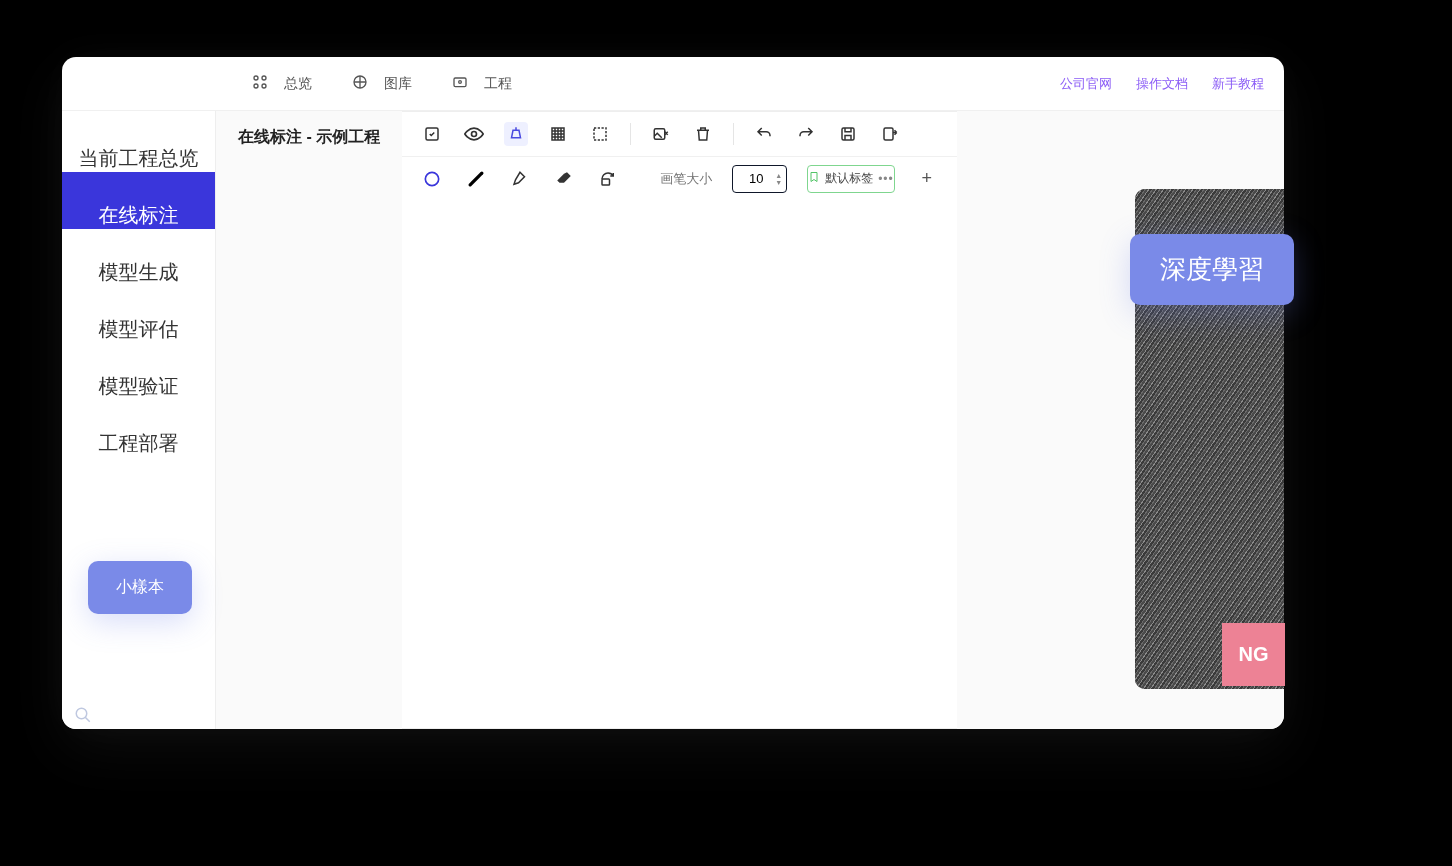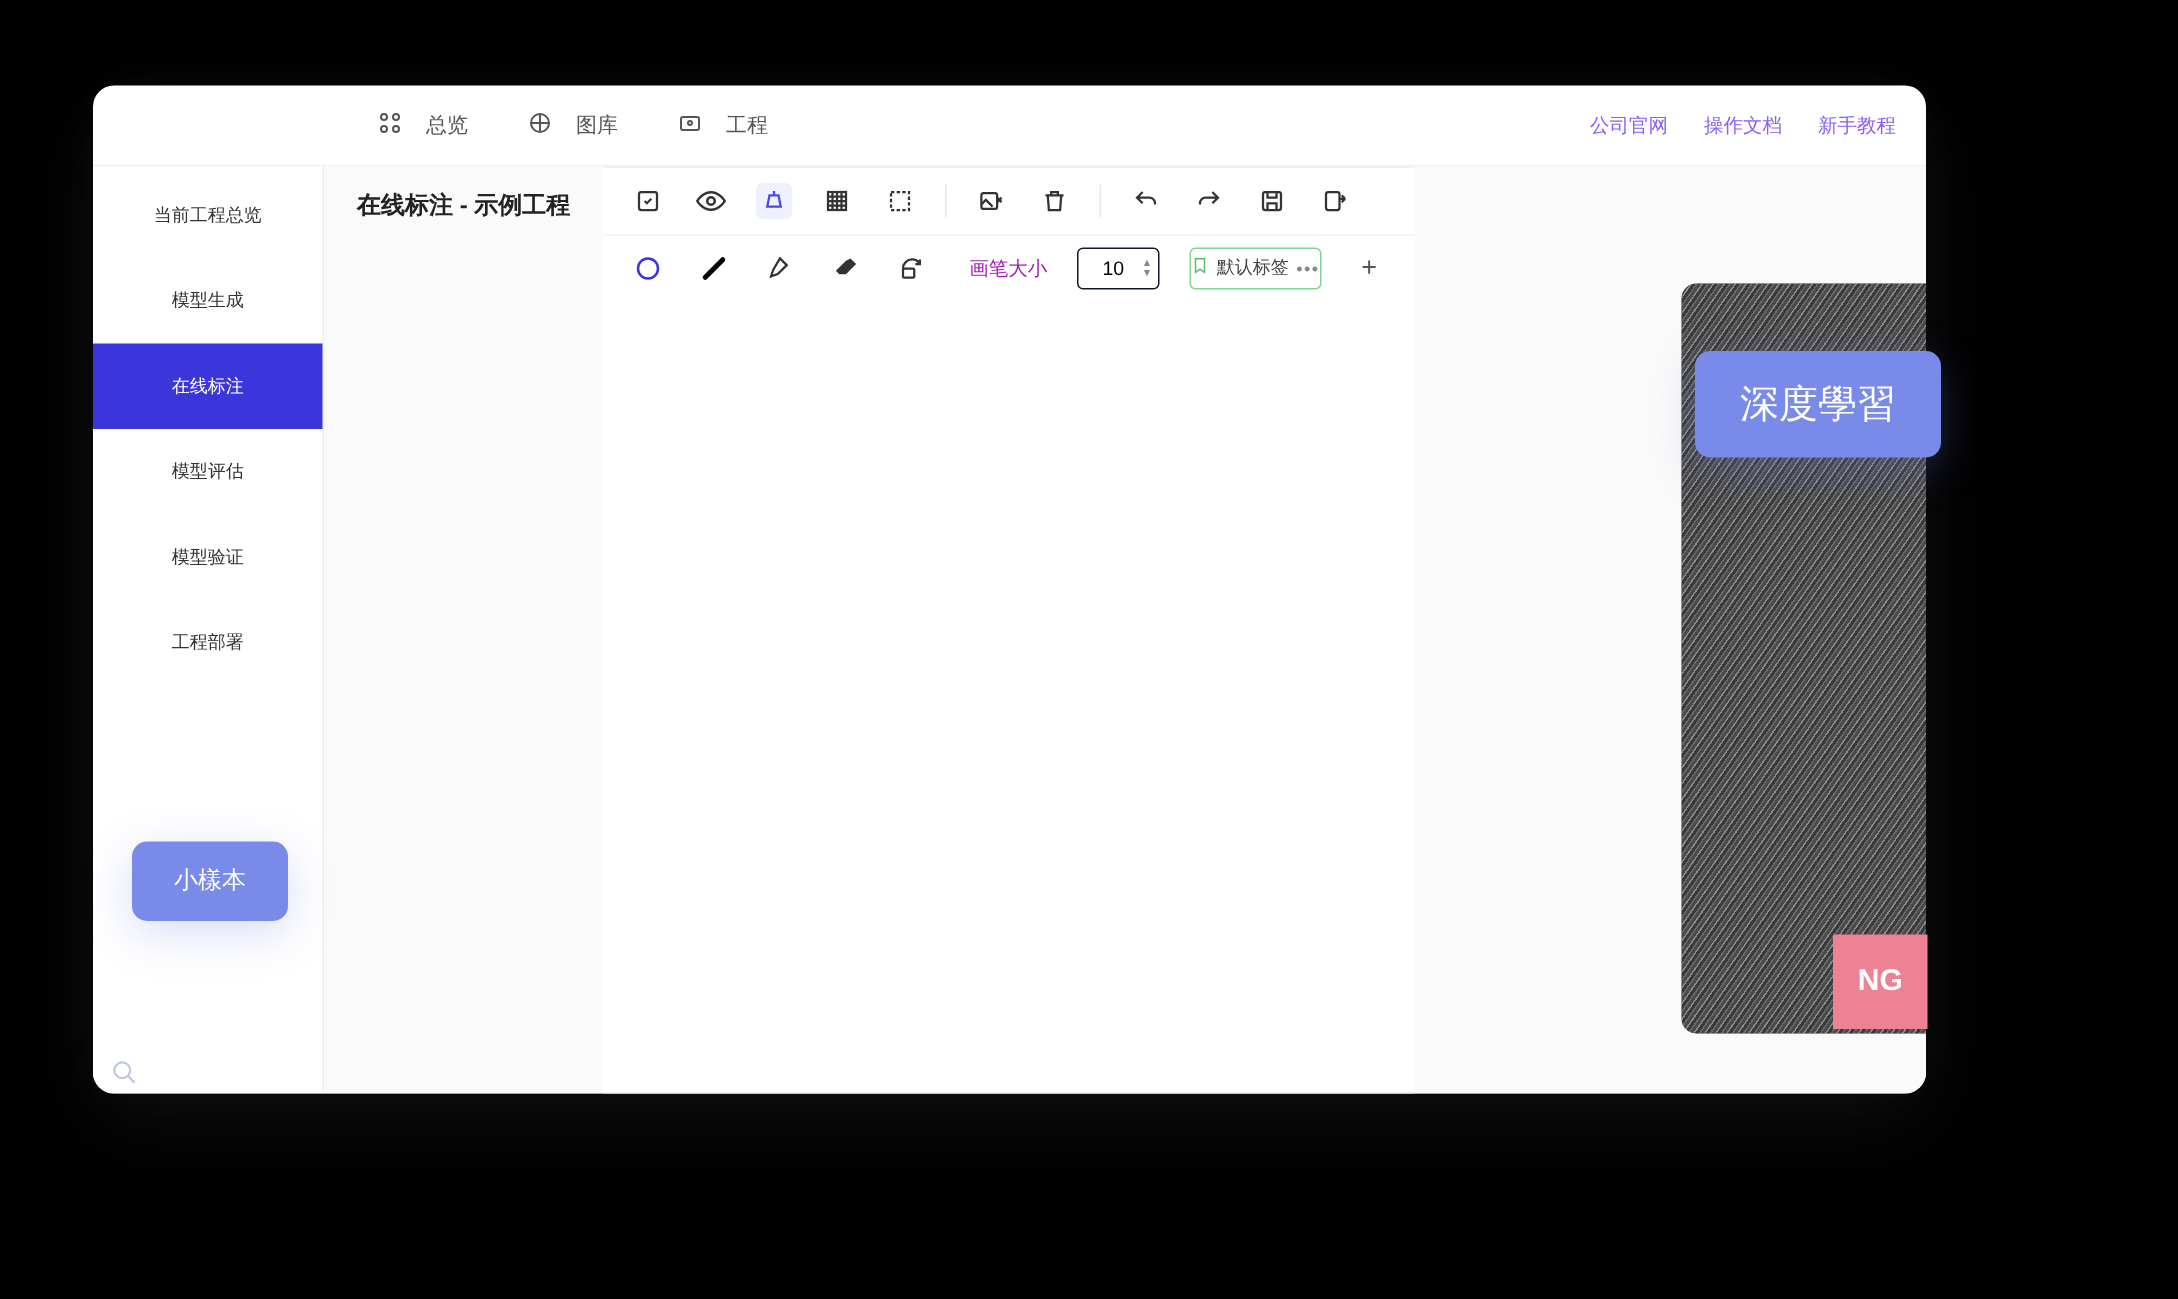--- a/index.html
+++ b/index.html
@@ -6,31 +6,31 @@
 body{background:#000;width:1452px;height:866px;position:relative;overflow:hidden}
 .window{position:absolute;left:62px;top:57px;width:1222px;height:672px;background:#fff;border-radius:14px;box-shadow:0 20px 60px rgba(255,255,255,.05),0 0 40px rgba(255,255,255,.03);overflow:hidden}
 .topbar{height:54px;display:flex;align-items:center;padding:0 20px;border-bottom:1px solid #f0f0f0}
 .nav-left{display:flex;align-items:center;gap:40px;margin-left:170px}
 .nav-item{display:flex;align-items:center;gap:16px;font-size:14px;color:#555;cursor:pointer}
 .nav-item svg{width:16px;height:16px}
 .nav-right{margin-left:auto;display:flex;gap:24px;font-size:13px;color:#8b5cf6}
 .nav-right span{cursor:pointer}
 .body{display:flex;height:calc(100% - 54px)}
 .sidebar{width:154px;background:#fff;border-right:1px solid #eee;padding-top:4px}
-.side-item{height:57px;display:flex;align-items:center;justify-content:center;font-size:12px;color:#333;cursor:pointer}
+.side-item{height:57px;display:flex;align-items:flex-end;justify-content:center;font-size:20px;color:#333;cursor:pointer}
 .side-item.active{background:#3a36db;color:#fff}
 .main{flex:1;background:#fafafa;display:flex;}
 .title{padding:16px 22px 10px;font-size:16px;font-weight:700;color:#222}
 .toolbar{background:#fff;border-top:1px solid #eee;border-bottom:1px solid #eee}
 .tb-row{height:44px;display:flex;align-items:center;padding:0 18px;gap:18px}
 .tb-row.second{border-top:1px solid #f0f0f0;gap:20px}
 .tb-btn{width:24px;height:24px;display:flex;align-items:center;justify-content:center;cursor:pointer;color:#333;border-radius:4px}
 .tb-btn.active{background:#eef0ff}
 .tb-sep{width:1px;height:22px;background:#e5e5e5}
-.brush-label{font-size:13px;color:#a21caf;margin-left:6px}
+.brush-label{font-size:13px;color:#737373;margin-left:20px}
 .spinner{display:flex;align-items:center;border:1px solid #0f172a;border-radius:4px;height:28px;padding:0 4px 0 10px}
 .spinner span{font-size:13px;min-width:26px;text-align:center}
 .spinner-arrows{display:flex;flex-direction:column;margin-left:6px}
 .spinner-arrows div{font-size:7px;color:#888;line-height:7px;cursor:pointer}
 .tag{display:flex;align-items:center;height:28px;border:1px solid #7fd68f;border-radius:4px;padding:0 0;gap:5px;font-size:12px;color:#444;cursor:pointer}
 .tag svg{width:12px;height:12px}
 .dots{letter-spacing:1px;color:#888}
 .add-btn{width:24px;height:24px;display:flex;align-items:center;justify-content:center;cursor:pointer;color:#555;font-size:18px}
 .canvas-wrap{flex:1;position:relative}
 .canvas{position:absolute;left:178px;top:78px;width:621px;height:500px;border-radius:10px;overflow:hidden;background:#555}
@@ -100,25 +100,25 @@
       <span>操作文档</span>
       <span>新手教程</span>
     </div>
   </div>
 
   <div class="body">
     <div class="sidebar">
       <div class="side-item">
           <span>当前工程总览</span>
         </div>
-      <div class="side-item">
-          <span>模型生成</span>
-        </div>
       <div class="side-item active">
           <span>在线标注</span>
+        </div>
+      <div class="side-item">
+          <span>模型生成</span>
         </div>
       <div class="side-item">
           <span>模型评估</span>
         </div>
       <div class="side-item">
           <span>模型验证</span>
         </div>
       <div class="side-item">
           <span>工程部署</span>
         </div>

